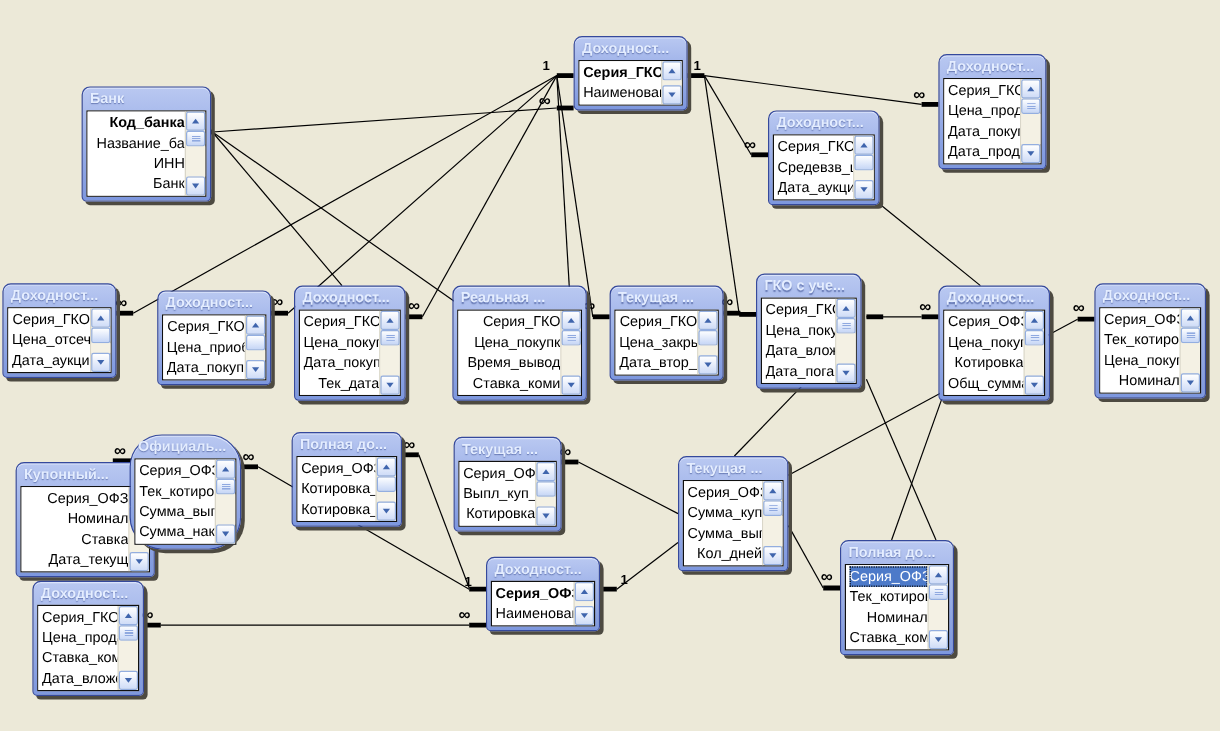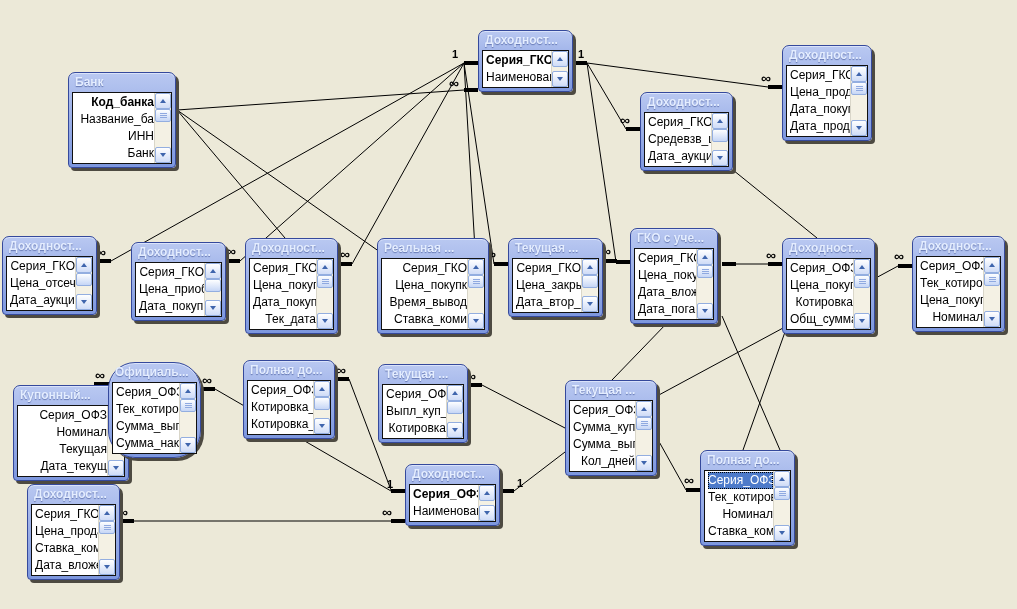--- a/index.html
+++ b/index.html
@@ -383,21 +383,21 @@
             </div>
           </div>
         </div>
       </div>
       <div class="tbl" style="left: 13px; top: 352px; width: 116px; margin-top: 33px;">
         <div class="tbl-title">Купонный...</div>
         <div class="tbl-body">
           <div class="fields">
             <div class="field">Серия_ОФЗ</div>
             <div class="field">Номинал</div>
-            <div class="field">Текущая</div>
+            <div class="field">Ставка</div>
             <div class="field">Дата_текущ</div>
           </div>
           <div class="sbar">
             <div class="sb-btn">
               <span class="arr up"></span>
             </div>
             <div class="sb-thumb">
               <span class="grip"></span>
             </div>
             <div class="sb-track"></div>

